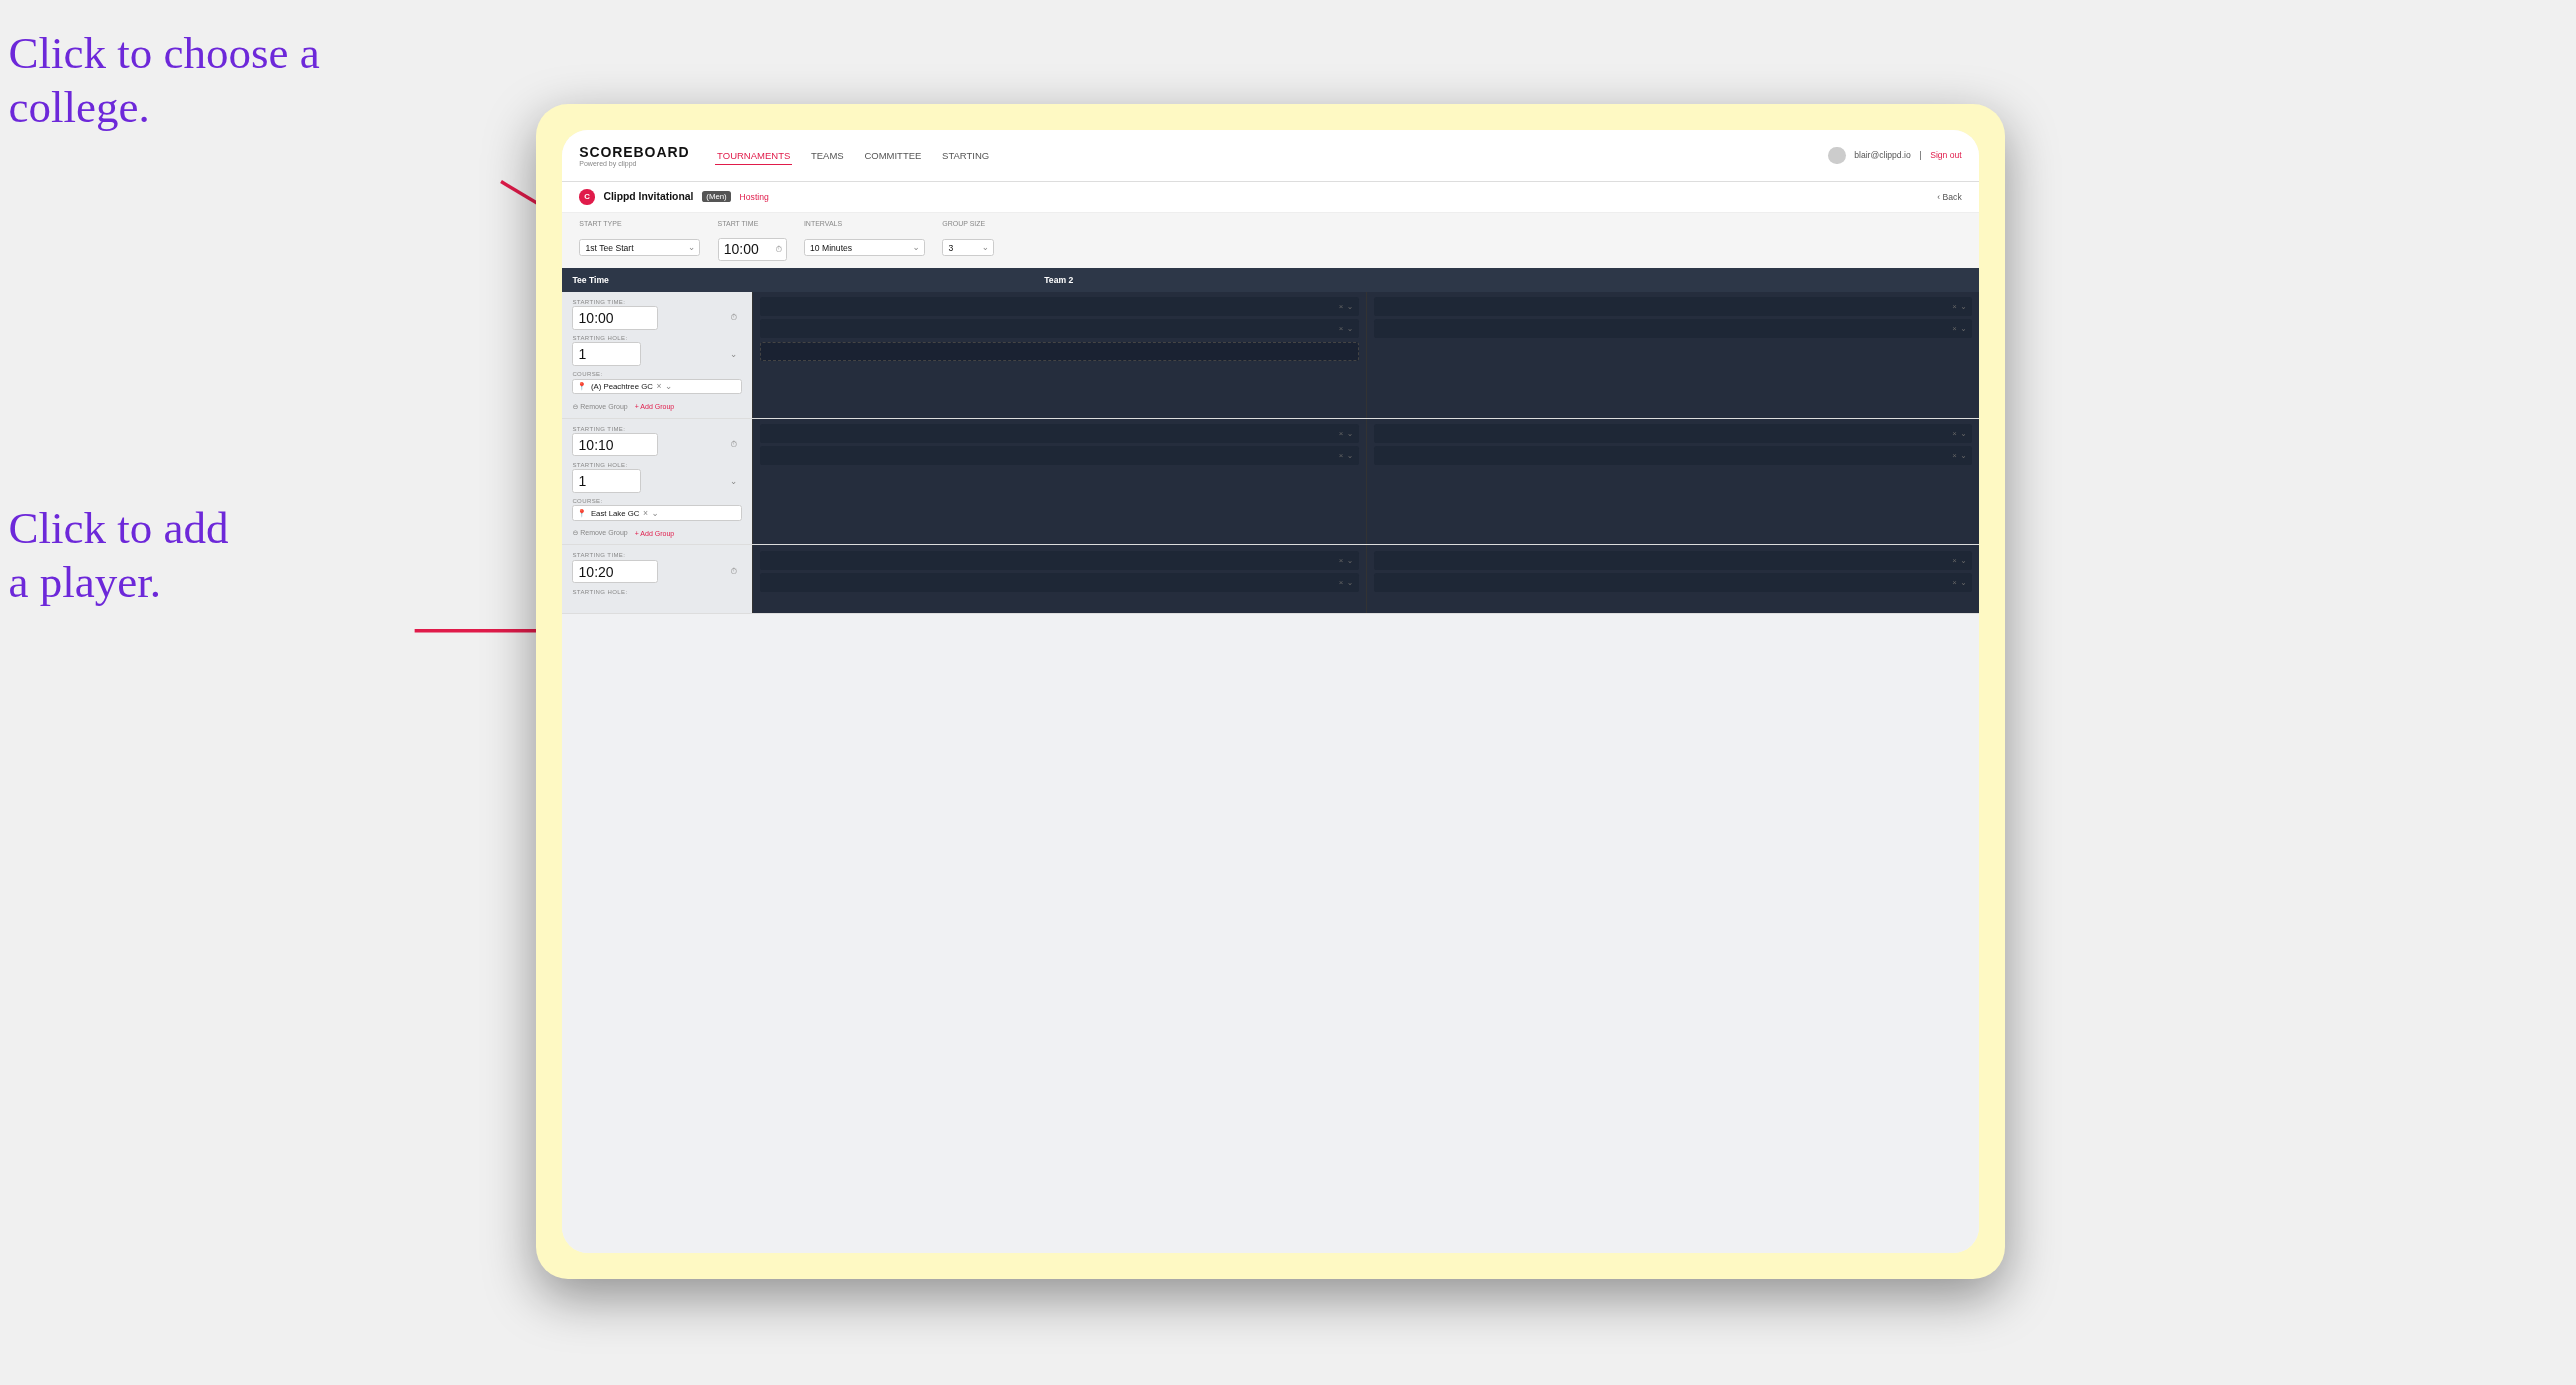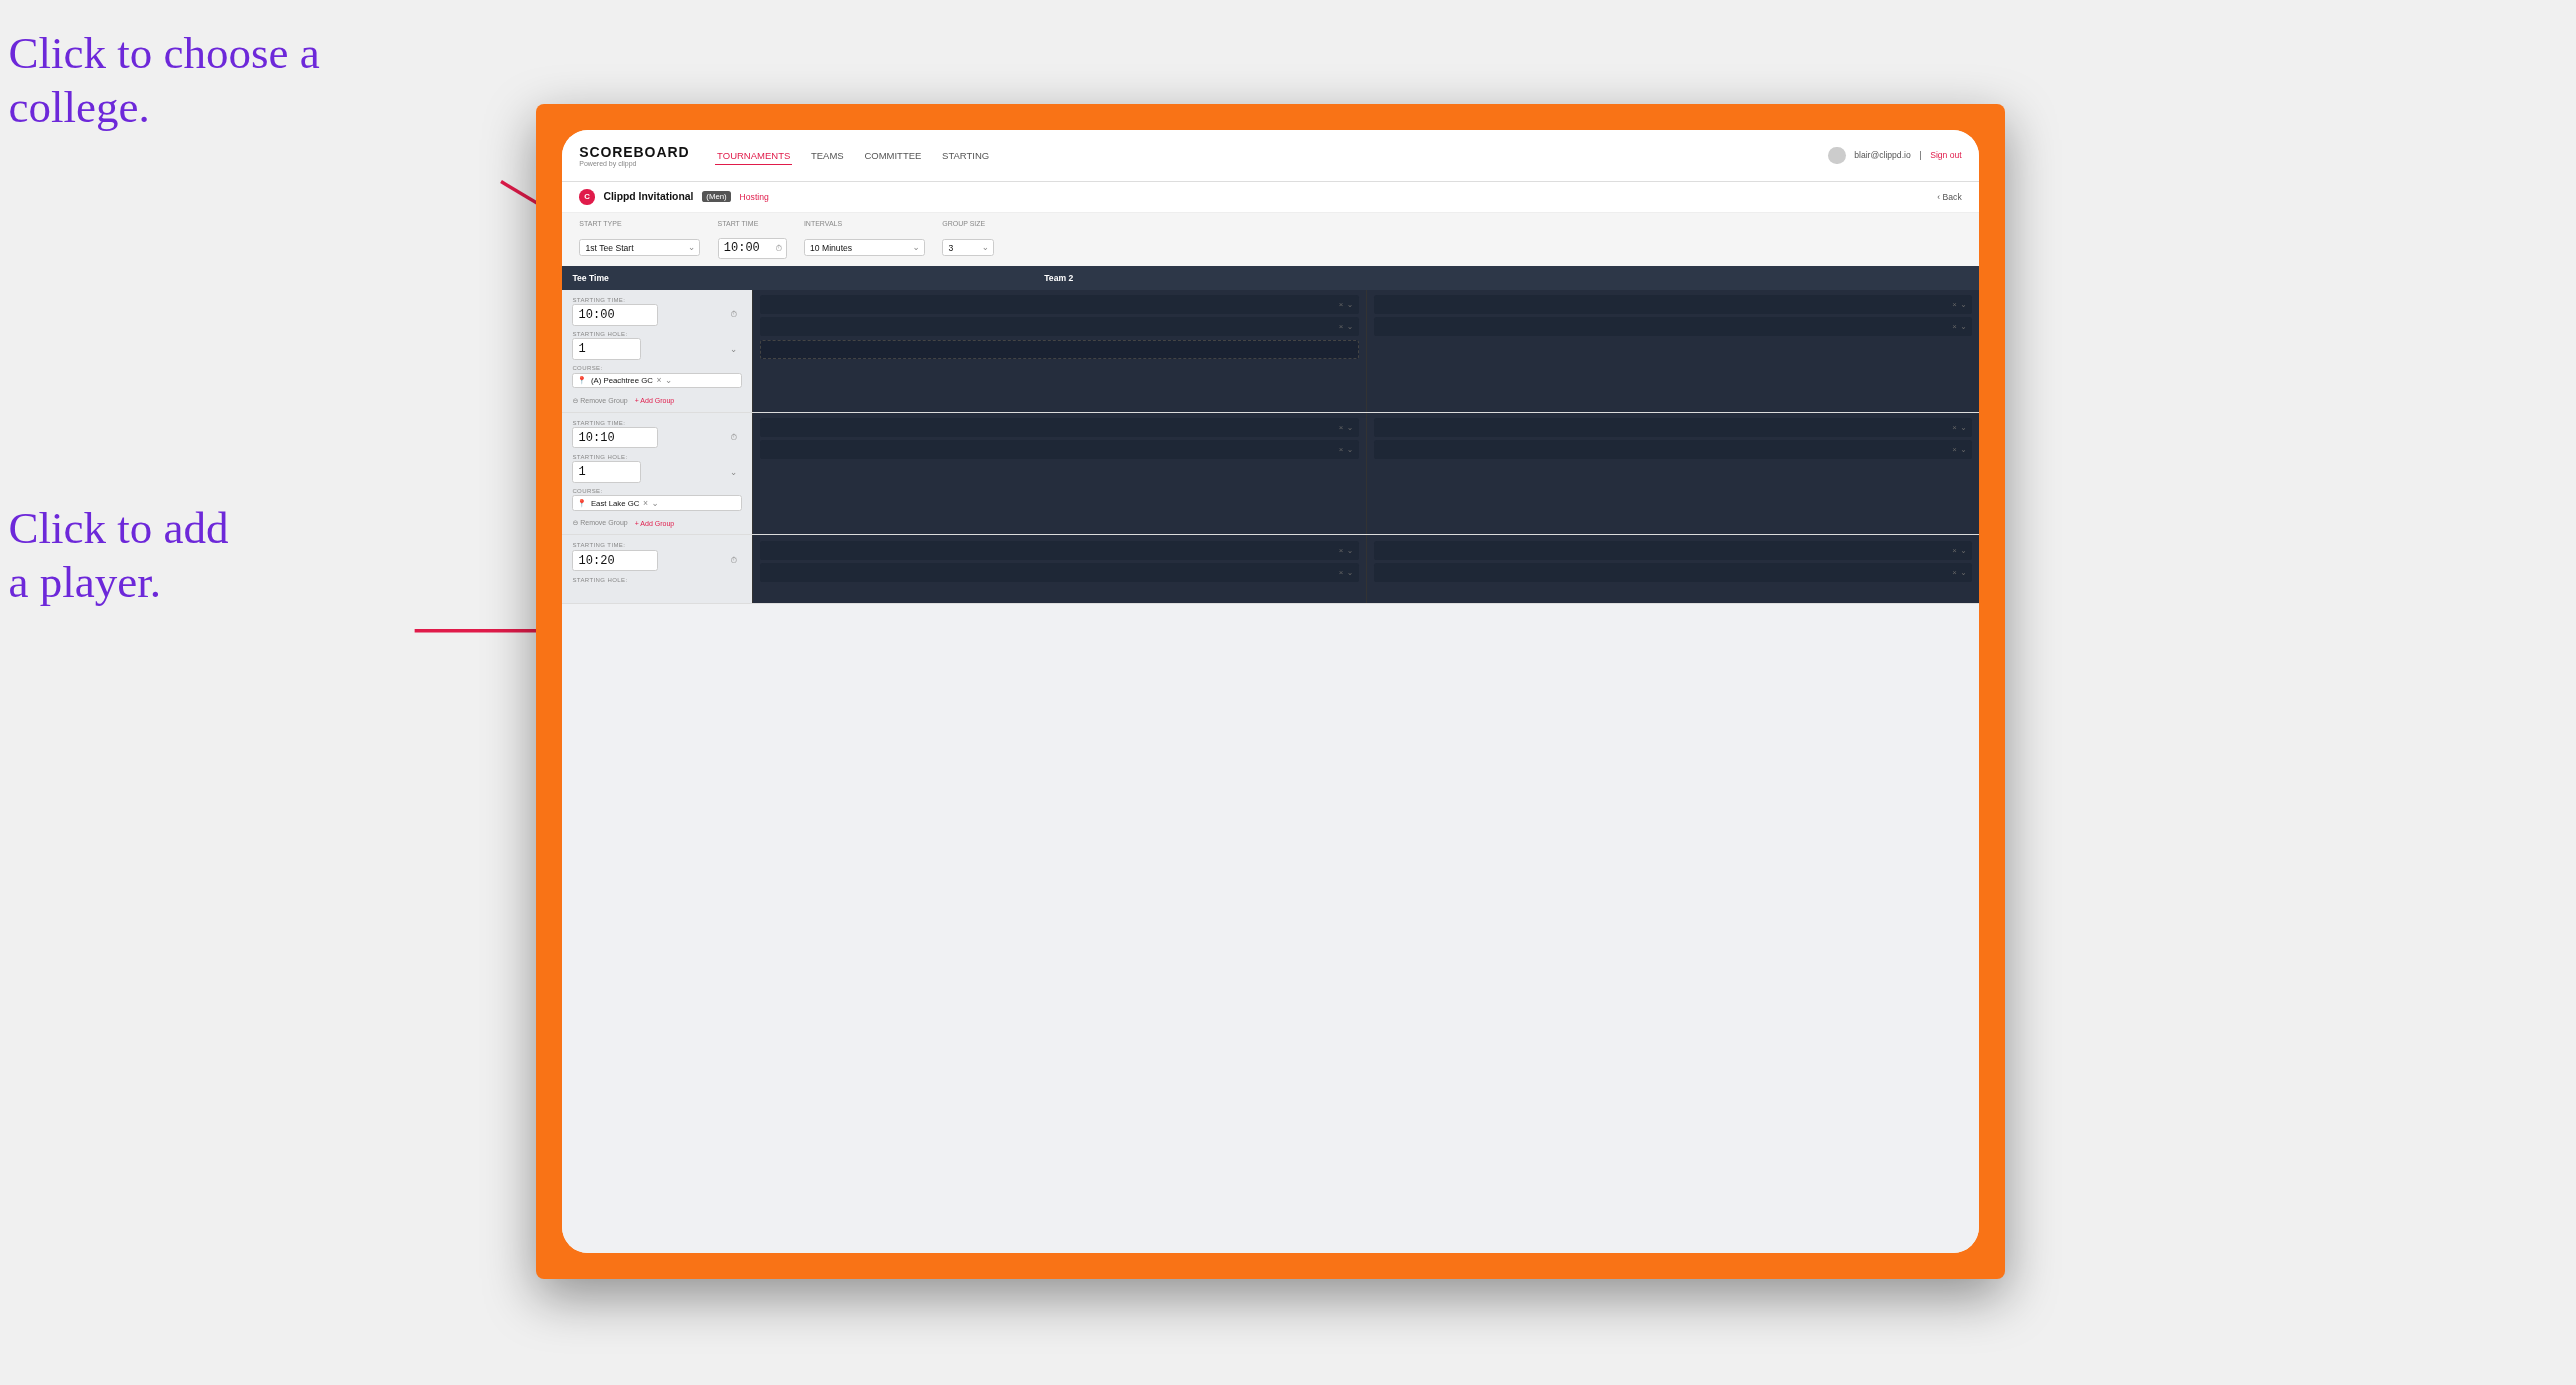--- a/index.html
+++ b/index.html
@@ -32,22 +32,22 @@
       left: 8.6px;
     }
 
     
     .tablet-frame {
       position: absolute;
       top: 104px;
       left: 536px;
       width: 1469px;
       height: 1175px;
-      background: #f97316;
-      border-radius: 8px;
+      background: #fef9c3;
+      border-radius: 32px;
       padding: 26px;
       box-shadow: 0 17.3px 52px rgba(0,0,0,0.4);
     }
 
     .tablet-screen {
       width: 100%;
       height: 100%;
       background: #f5f5f5;
       border-radius: 26px;
       overflow: hidden;
@@ -275,24 +275,23 @@
       position: relative;
       display: flex;
       align-items: center;
     }
 
     .field-input {
       background: #fff;
       border: 0.9px solid #ccc;
       border-radius: 2.6px;
       padding: 2.6px 17.3px 2.6px 5.2px;
-      font-size: 12px;
+      font-size: 14px;
       color: #111;
       width: 100%;
-      font-family: Liberation Mono, monospace;
     }
 
     .field-input-icon {
       position: absolute;
       right: 4.3px;
       color: #888;
       font-size: 8.6px;
     }
 
     .course-tag {

